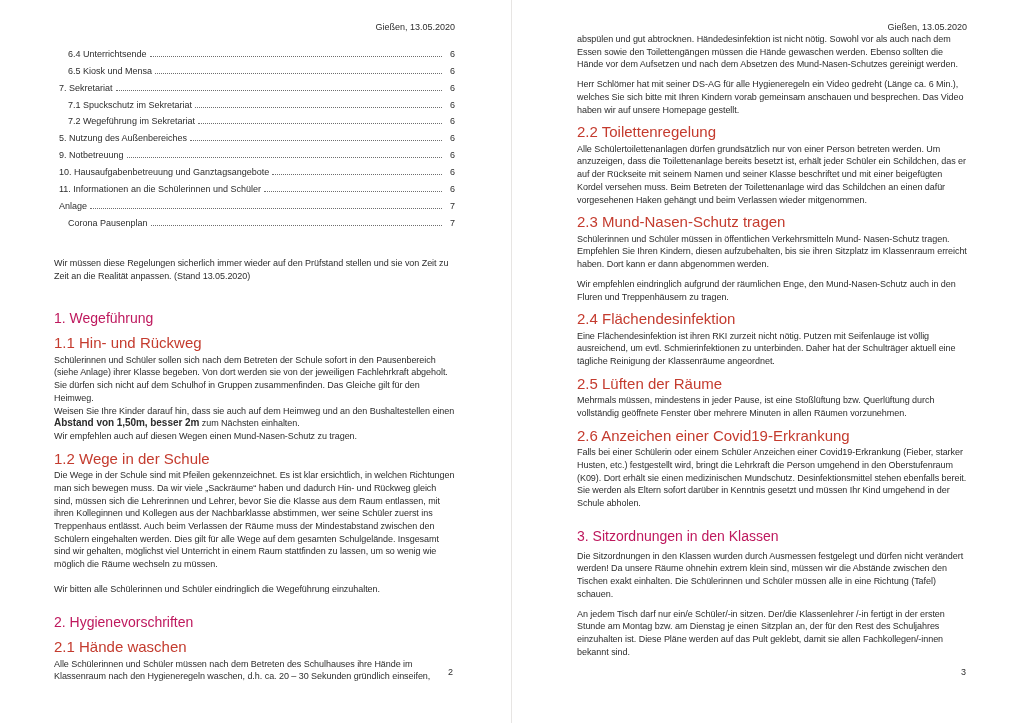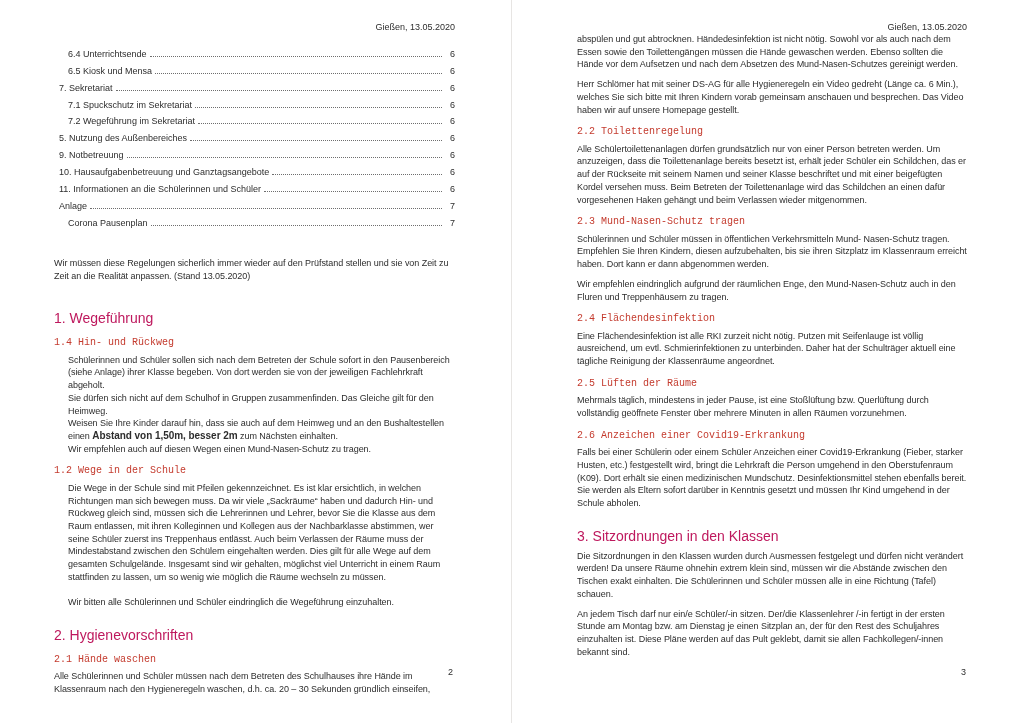--- a/index.html
+++ b/index.html
@@ -35,33 +35,33 @@
     margin: 0 3px 3px 3px; min-width: 10px;
   }
   .toc-page { width: 10px; text-align: right; line-height: 11px; flex: 0 0 auto; }
 
   
   .body {
     font-size: 9px; line-height: 12.7px; margin: 0 0 7px 0;
     letter-spacing: -0.05px;
   }
   .intro { margin-top: 28px; margin-bottom: 0; }
-  .indent { margin-left: 14px; }
+  .indent { }
   .tight { margin-bottom: 0; }
   .gap-before { margin-top: 12.7px; }
   .bold-inline { font-weight: bold; font-size: 10px; }
 
   h1.h1 {
     font-size: 14px; font-weight: normal; color: #be185d;
     margin: 17px 0 5px 0; line-height: 18px; letter-spacing: 0;
   }
   h1.h1-first { margin-top: 27px; }
   h2.h2 {
-    font-size: 10px; font-weight: normal; color: #C43B2E;
-    margin: 9px 0 3.5px 0; line-height: 14px; letter-spacing: 0; font-family: Liberation Mono, monospace;
+    font-size: 15px; font-weight: normal; color: #C43B2E;
+    margin: 9px 0 3.5px 0; line-height: 14px; letter-spacing: 0;
   }
   .page-num {
     position: absolute; top: 667px; right: 58px;
     font-size: 9px; color: #2d2d2d;
   }
 </style>
 </head>
 <body>
 
 <div class="doc">
@@ -124,21 +124,21 @@
         <span class="toc-label">Corona Pausenplan</span>
         <span class="toc-leader"></span>
         <span class="toc-page">7</span>
       </div>
     </div>
 
     <p class="body intro">Wir müssen diese Regelungen sicherlich immer wieder auf den Prüfstand stellen und sie von Zeit zu Zeit an die Realität anpassen. (Stand 13.05.2020)</p>
 
     <h1 class="h1 h1-first">1. Wegeführung</h1>
 
-    <h2 class="h2">1.4 Hin- und Rückweg</h2>
+    <h2 class="h2">1.1 Hin- und Rückweg</h2>
     <p class="body indent tight">Schülerinnen und Schüler sollen sich nach dem Betreten der Schule sofort in den Pausenbereich (siehe Anlage) ihrer Klasse begeben. Von dort werden sie von der jeweiligen Fachlehrkraft abgeholt.</p>
     <p class="body indent tight">Sie dürfen sich nicht auf dem Schulhof in Gruppen zusammenfinden. Das Gleiche gilt für den Heimweg.</p>
     <p class="body indent tight"><span>Weisen Sie Ihre Kinder darauf hin, dass sie auch auf dem Heimweg und an den Bushaltestellen einen </span><span class="bold-inline">Abstand von 1,50m, besser 2m</span><span> zum Nächsten einhalten.</span></p>
     <p class="body indent tight">Wir empfehlen auch auf diesen Wegen einen Mund-Nasen-Schutz zu tragen.</p>
 
     <h2 class="h2">1.2 Wege in der Schule</h2>
     <p class="body indent tight">Die Wege in der Schule sind mit Pfeilen gekennzeichnet. Es ist klar ersichtlich, in welchen Richtungen man sich bewegen muss. Da wir viele „Sackräume“ haben und dadurch Hin- und Rückweg gleich sind, müssen sich die Lehrerinnen und Lehrer, bevor Sie die Klasse aus dem Raum entlassen, mit ihren Kolleginnen und Kollegen aus der Nachbarklasse abstimmen, wer seine Schüler zuerst ins Treppenhaus entlässt. Auch beim Verlassen der Räume muss der Mindestabstand zwischen den Schülern eingehalten werden. Dies gilt für alle Wege auf dem gesamten Schulgelände. Insgesamt sind wir gehalten, möglichst viel Unterricht in einem Raum stattfinden zu lassen, um so wenig wie möglich die Räume wechseln zu müssen.</p>
     <p class="body indent tight gap-before">Wir bitten alle Schülerinnen und Schüler eindringlich die Wegeführung einzuhalten.</p>
 
     <h1 class="h1">2. Hygienevorschriften</h1>
@@ -155,24 +155,24 @@
     <p class="body">Herr Schlömer hat mit seiner DS-AG für alle Hygieneregeln ein Video gedreht (Länge ca. 6 Min.), welches Sie sich bitte mit Ihren Kindern vorab gemeinsam anschauen und besprechen. Das Video haben wir auf unsere Homepage gestellt.</p>
 
     <h2 class="h2">2.2 Toilettenregelung</h2>
     <p class="body">Alle Schülertoilettenanlagen dürfen grundsätzlich nur von einer Person betreten werden. Um anzuzeigen, dass die Toilettenanlage bereits besetzt ist, erhält jeder Schüler ein Schildchen, das er auf der Rückseite mit seinem Namen und seiner Klasse beschriftet und mit einer beigefügten Kordel versehen muss. Beim Betreten der Toilettenanlage wird das Schildchen an einen dafür vorgesehenen Haken gehängt und beim Verlassen wieder mitgenommen.</p>
 
     <h2 class="h2">2.3 Mund-Nasen-Schutz tragen</h2>
     <p class="body">Schülerinnen und Schüler müssen in öffentlichen Verkehrsmitteln Mund- Nasen-Schutz tragen. Empfehlen Sie Ihren Kindern, diesen aufzubehalten, bis sie ihren Sitzplatz im Klassenraum erreicht haben. Dort kann er dann abgenommen werden.</p>
     <p class="body">Wir empfehlen eindringlich aufgrund der räumlichen Enge, den Mund-Nasen-Schutz auch in den Fluren und Treppenhäusern zu tragen.</p>
 
     <h2 class="h2">2.4 Flächendesinfektion</h2>
-    <p class="body">Eine Flächendesinfektion ist alle RKI zurzeit nicht nötig. Putzen mit Seifenlauge ist völlig ausreichend, um evtl. Schmierinfektionen zu unterbinden. Daher hat der Schulträger aktuell eine tägliche Reinigung der Klassenräume angeordnet.</p>
+    <p class="body">Eine Flächendesinfektion ist ihren RKI zurzeit nicht nötig. Putzen mit Seifenlauge ist völlig ausreichend, um evtl. Schmierinfektionen zu unterbinden. Daher hat der Schulträger aktuell eine tägliche Reinigung der Klassenräume angeordnet.</p>
 
     <h2 class="h2">2.5 Lüften der Räume</h2>
-    <p class="body">Mehrmals täglich, mindestens in jeder Pause, ist eine Stoßlüftung bzw. Querlüftung durch vollständig geöffnete Fenster über mehrere Minuten in allen Räumen vorzunehmen.</p>
+    <p class="body">Mehrmals müssen, mindestens in jeder Pause, ist eine Stoßlüftung bzw. Querlüftung durch vollständig geöffnete Fenster über mehrere Minuten in allen Räumen vorzunehmen.</p>
 
     <h2 class="h2">2.6 Anzeichen einer Covid19-Erkrankung</h2>
     <p class="body">Falls bei einer Schülerin oder einem Schüler Anzeichen einer Covid19-Erkrankung (Fieber, starker Husten, etc.) festgestellt wird, bringt die Lehrkraft die Person umgehend in den Oberstufenraum (K09). Dort erhält sie einen medizinischen Mundschutz. Desinfektionsmittel stehen ebenfalls bereit. Sie werden als Eltern sofort darüber in Kenntnis gesetzt und müssen Ihr Kind umgehend in der Schule abholen.</p>
 
     <h1 class="h1">3. Sitzordnungen in den Klassen</h1>
     <p class="body">Die Sitzordnungen in den Klassen wurden durch Ausmessen festgelegt und dürfen nicht verändert werden! Da unsere Räume ohnehin extrem klein sind, müssen wir die Abstände zwischen den Tischen exakt einhalten. Die Schülerinnen und Schüler müssen alle in eine Richtung (Tafel) schauen.</p>
     <p class="body">An jedem Tisch darf nur ein/e Schüler/-in sitzen. Der/die Klassenlehrer /-in fertigt in der ersten Stunde am Montag bzw. am Dienstag je einen Sitzplan an, der für den Rest des Schuljahres einzuhalten ist. Diese Pläne werden auf das Pult geklebt, damit sie allen Fachkollegen/-innen bekannt sind.</p>
 
     <div class="page-num">3</div>
   </section>

